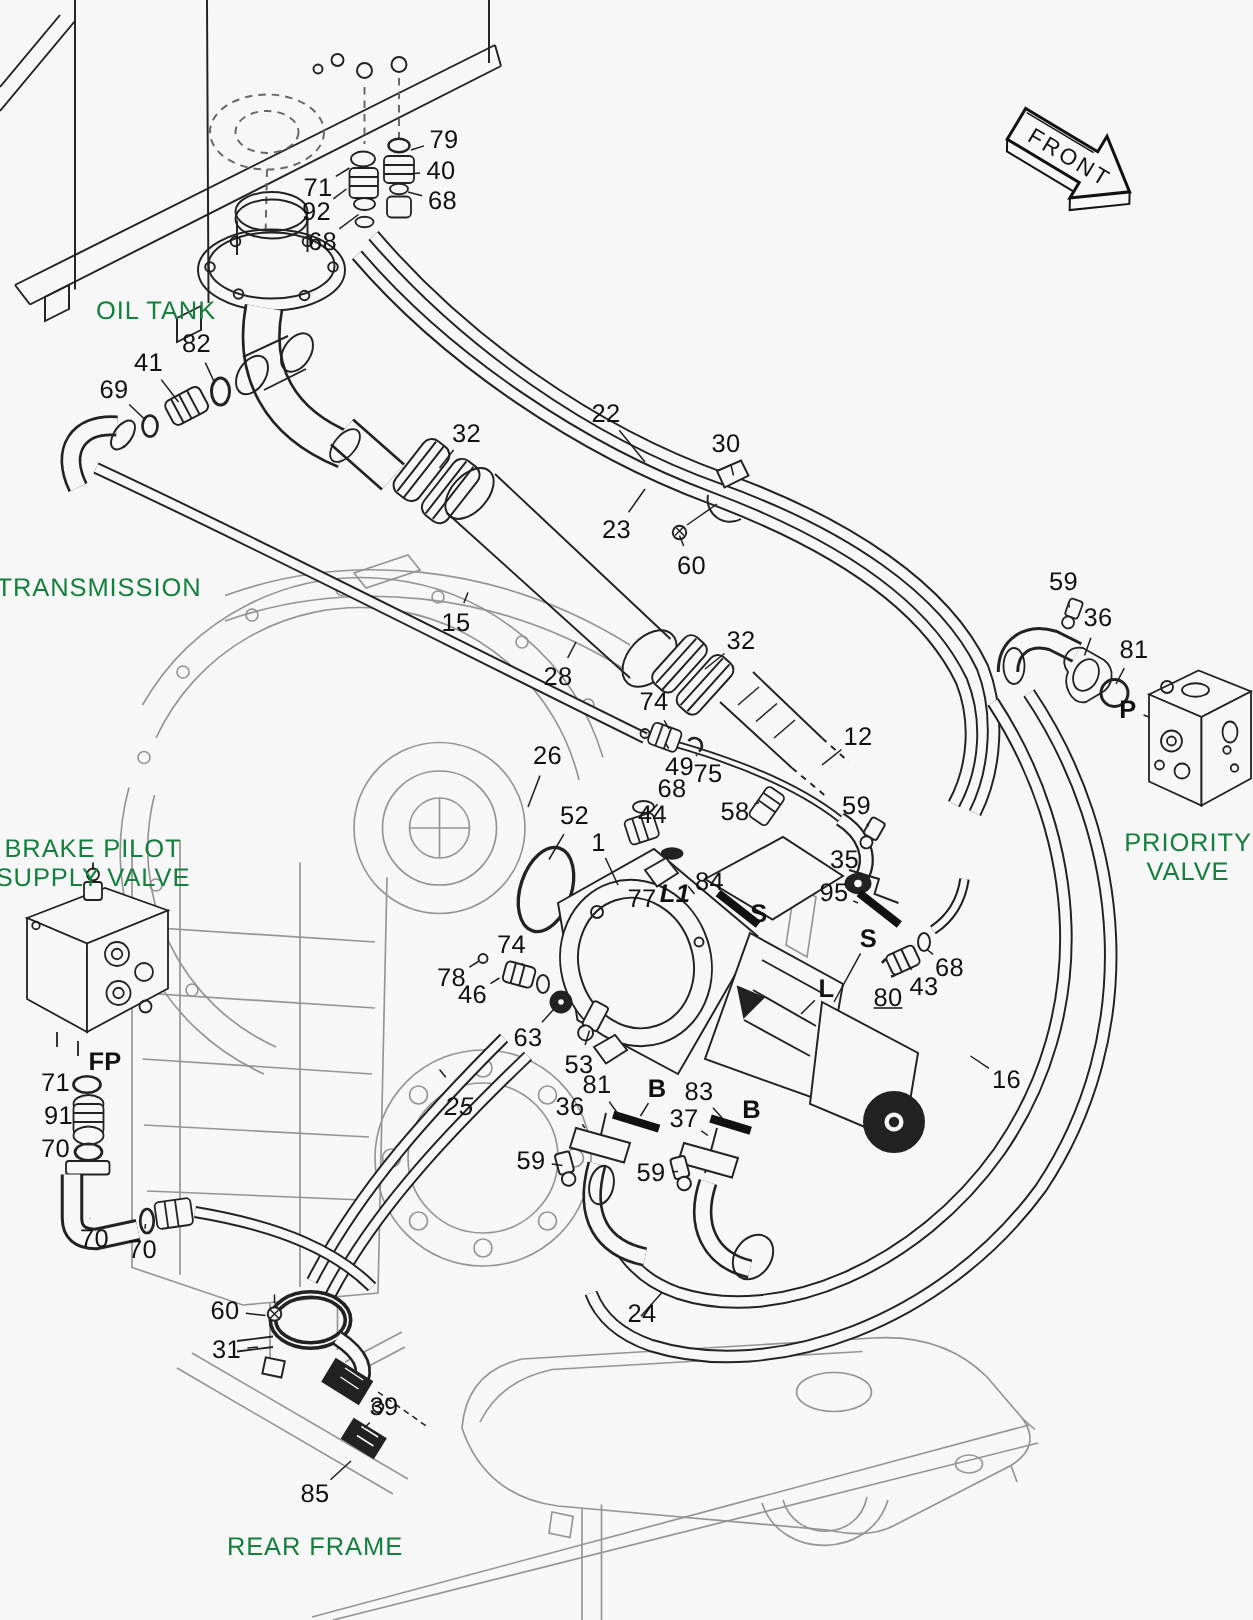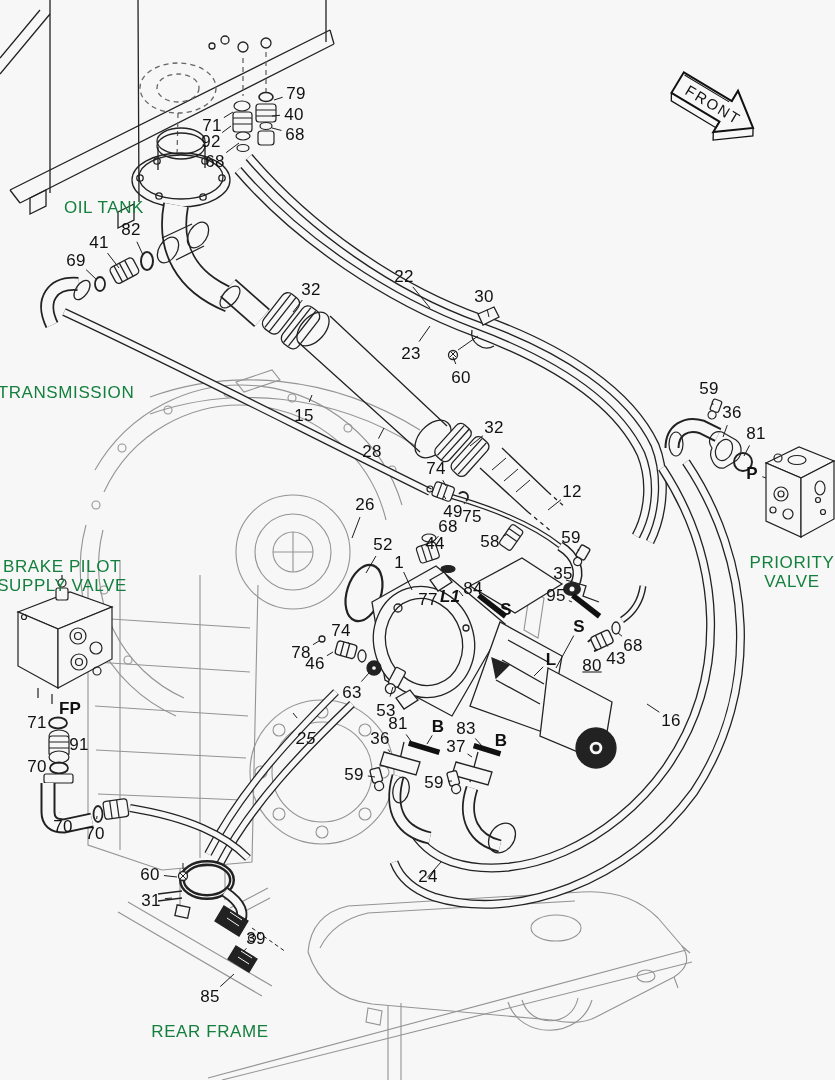--- a/index.html
+++ b/index.html
@@ -503,21 +503,21 @@
       <div class="part-label" style="left: 398px; top: 723px;">81</div>
       <div class="part-label" style="left: 380px; top: 738px;">36</div>
       <div class="part-label bold" style="left: 438px; top: 726px;">B</div>
       <div class="part-label" style="left: 466px; top: 728px;">83</div>
       <div class="part-label bold" style="left: 501px; top: 740px;">B</div>
       <div class="part-label" style="left: 456px; top: 746px;">37</div>
       <div class="part-label" style="left: 354px; top: 774px;">59</div>
       <div class="part-label" style="left: 434px; top: 782px;">59</div>
       <div class="part-label bold" style="left: 70px; top: 708px;">FP</div>
       <div class="part-label" style="left: 37px; top: 722px;">71</div>
-      <div class="part-label" style="left: 39px; top: 744px; margin-left: 40px;">91</div>
+      <div class="part-label" style="left: 39px; top: 744px;">91</div>
       <div class="part-label" style="left: 37px; top: 766px;">70</div>
       <div class="part-label" style="left: 63px; top: 826px;">70</div>
       <div class="part-label" style="left: 95px; top: 833px;">70</div>
       <div class="part-label" style="left: 150px; top: 874px;">60</div>
       <div class="part-label" style="left: 151px; top: 900px;">31</div>
       <div class="part-label" style="left: 256px; top: 938px;">39</div>
       <div class="part-label" style="left: 418px; top: 876px; margin-left: 10px;">24</div>
       <div class="part-label" style="left: 210px; top: 996px;">85</div>
     </div>
 

